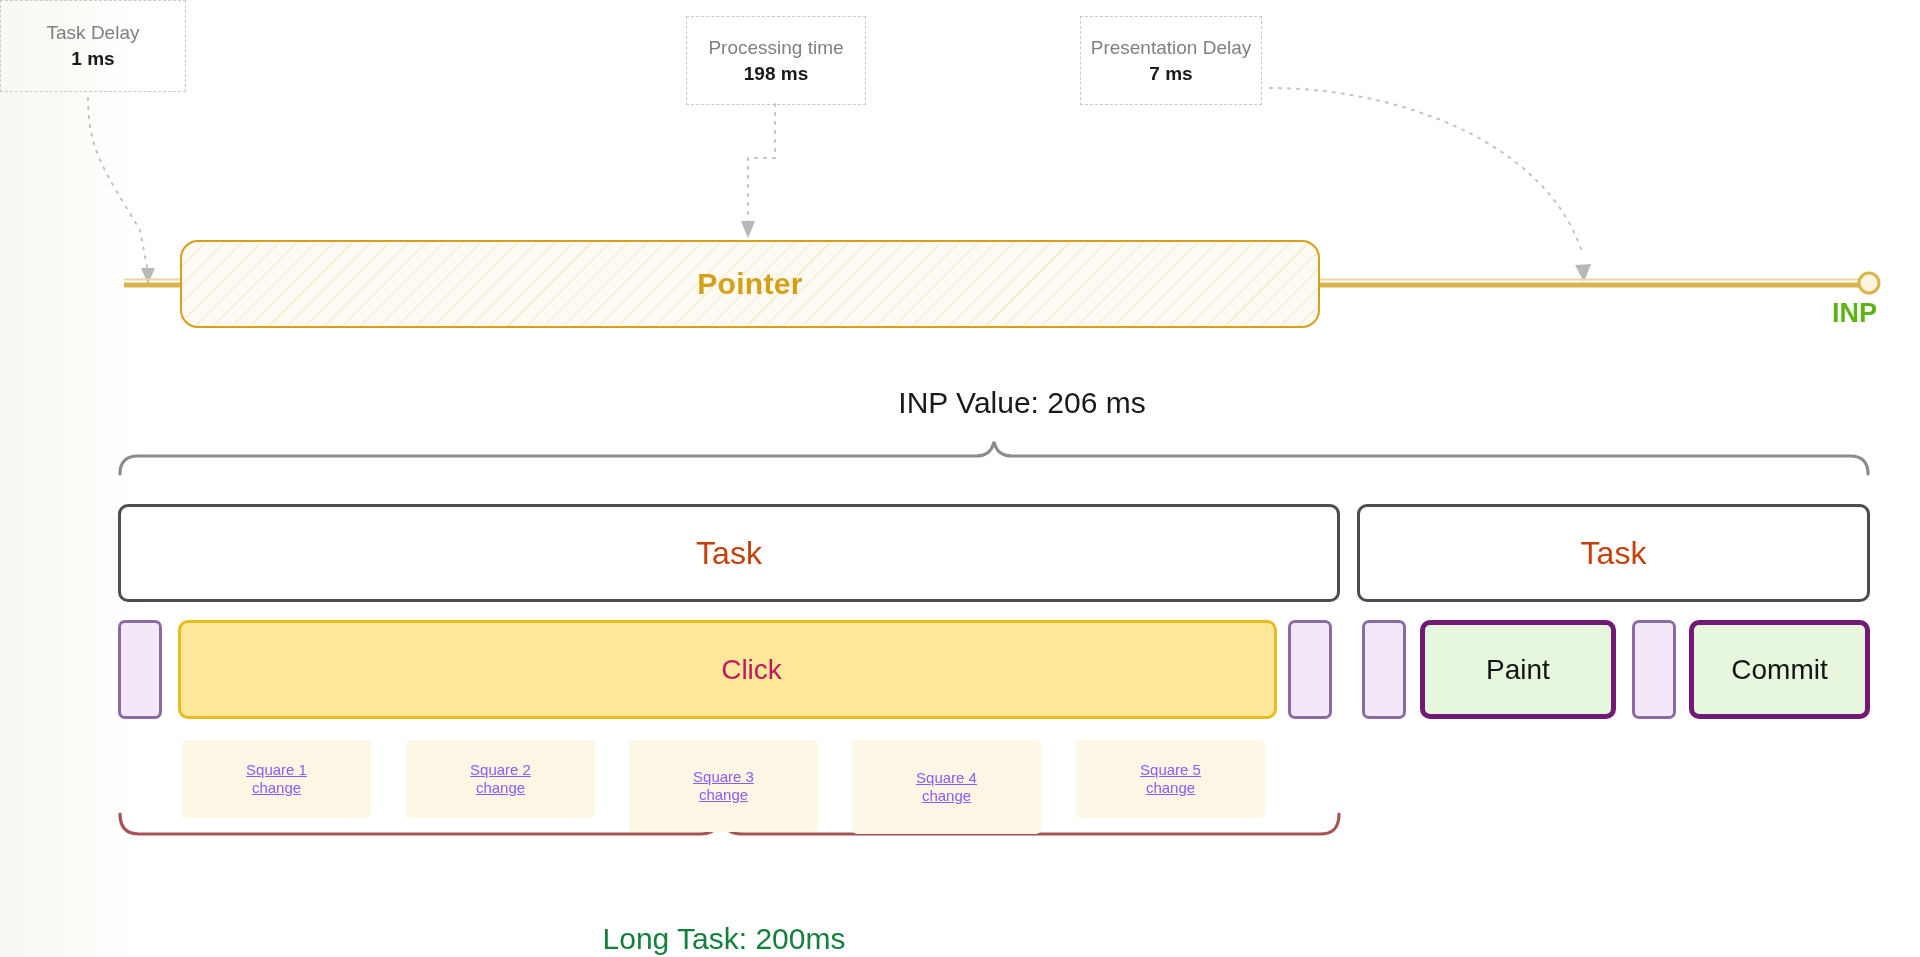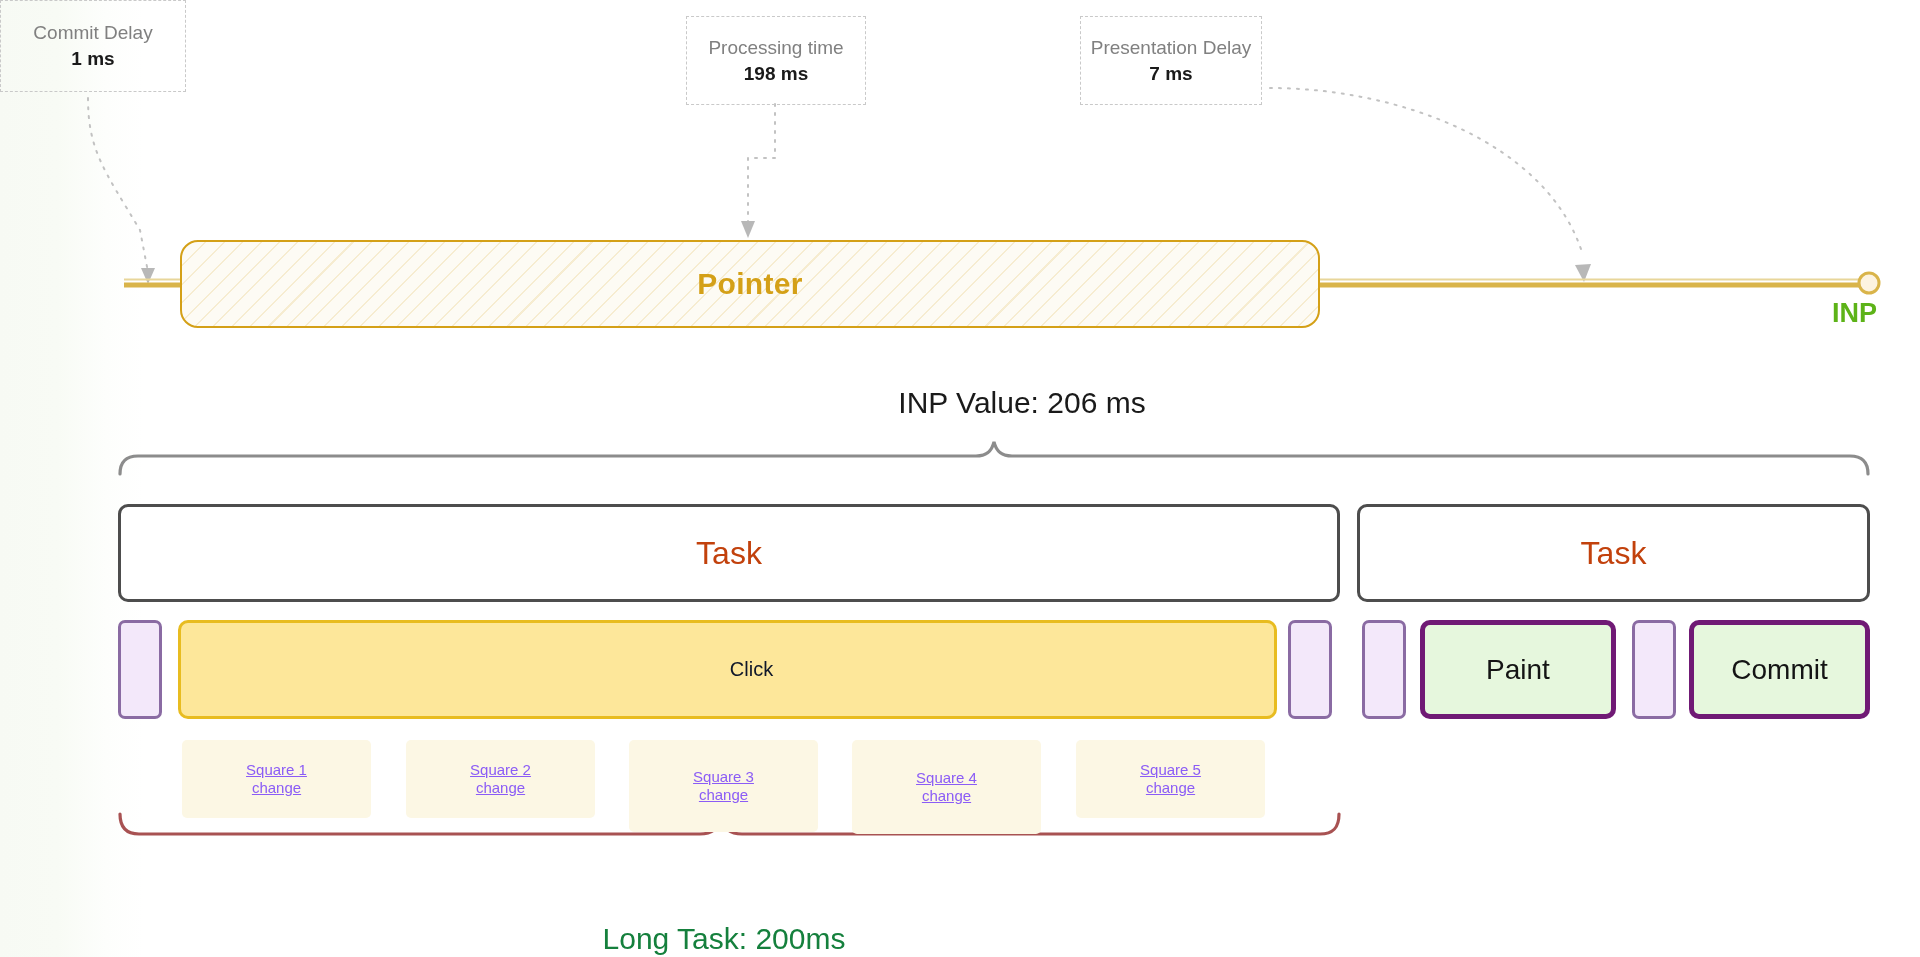--- a/index.html
+++ b/index.html
@@ -114,22 +114,22 @@
   }
   .click-bar {
     border: 3px solid #e8bc20;
     border-radius: 10px;
     background: #fde79a;
     display: flex;
     align-items: center;
     justify-content: center;
   }
   .click-label {
-    font-size: 20px;
-    color: #0f172a;
+    font-size: 28px;
+    color: #be185d;
     margin-left: 48px;
   }
   .green-box {
     border: 5px solid #701a75;
     border-radius: 10px;
     background: #e6f7dd;
     display: flex;
     align-items: center;
     justify-content: center;
   }
@@ -198,21 +198,21 @@
   <path d="M 120 880
            C 120 866, 127 860, 139 860
            L 700 860
            C 713 860, 719 866, 721 876
            C 723 866, 729 860, 742 860
            L 1320 860
            C 1333 860, 1339 866, 1339 880" transform="translate(0,-26) scale(1,-1) translate(0,-1720)" fill="none" stroke="#a85252" stroke-width="3.2" stroke-linecap="round"></path>
 </svg>
 
 <div class="abs anno-box" style="left:0px; top:0px; width:186px; height:92px;">
-  <div class="anno-title">Commit Delay</div>
+  <div class="anno-title">Task Delay</div>
   <div class="anno-value">1 ms</div>
 </div>
 
 <div class="abs anno-box" style="left:686px; top:16px; width:180px; height:89px;">
   <div class="anno-title">Processing time</div>
 
   <div class="anno-value">198 ms</div>
 </div>
 
 <div class="abs anno-box" style="left:1080px; top:16px; width:182px; height:89px;">

